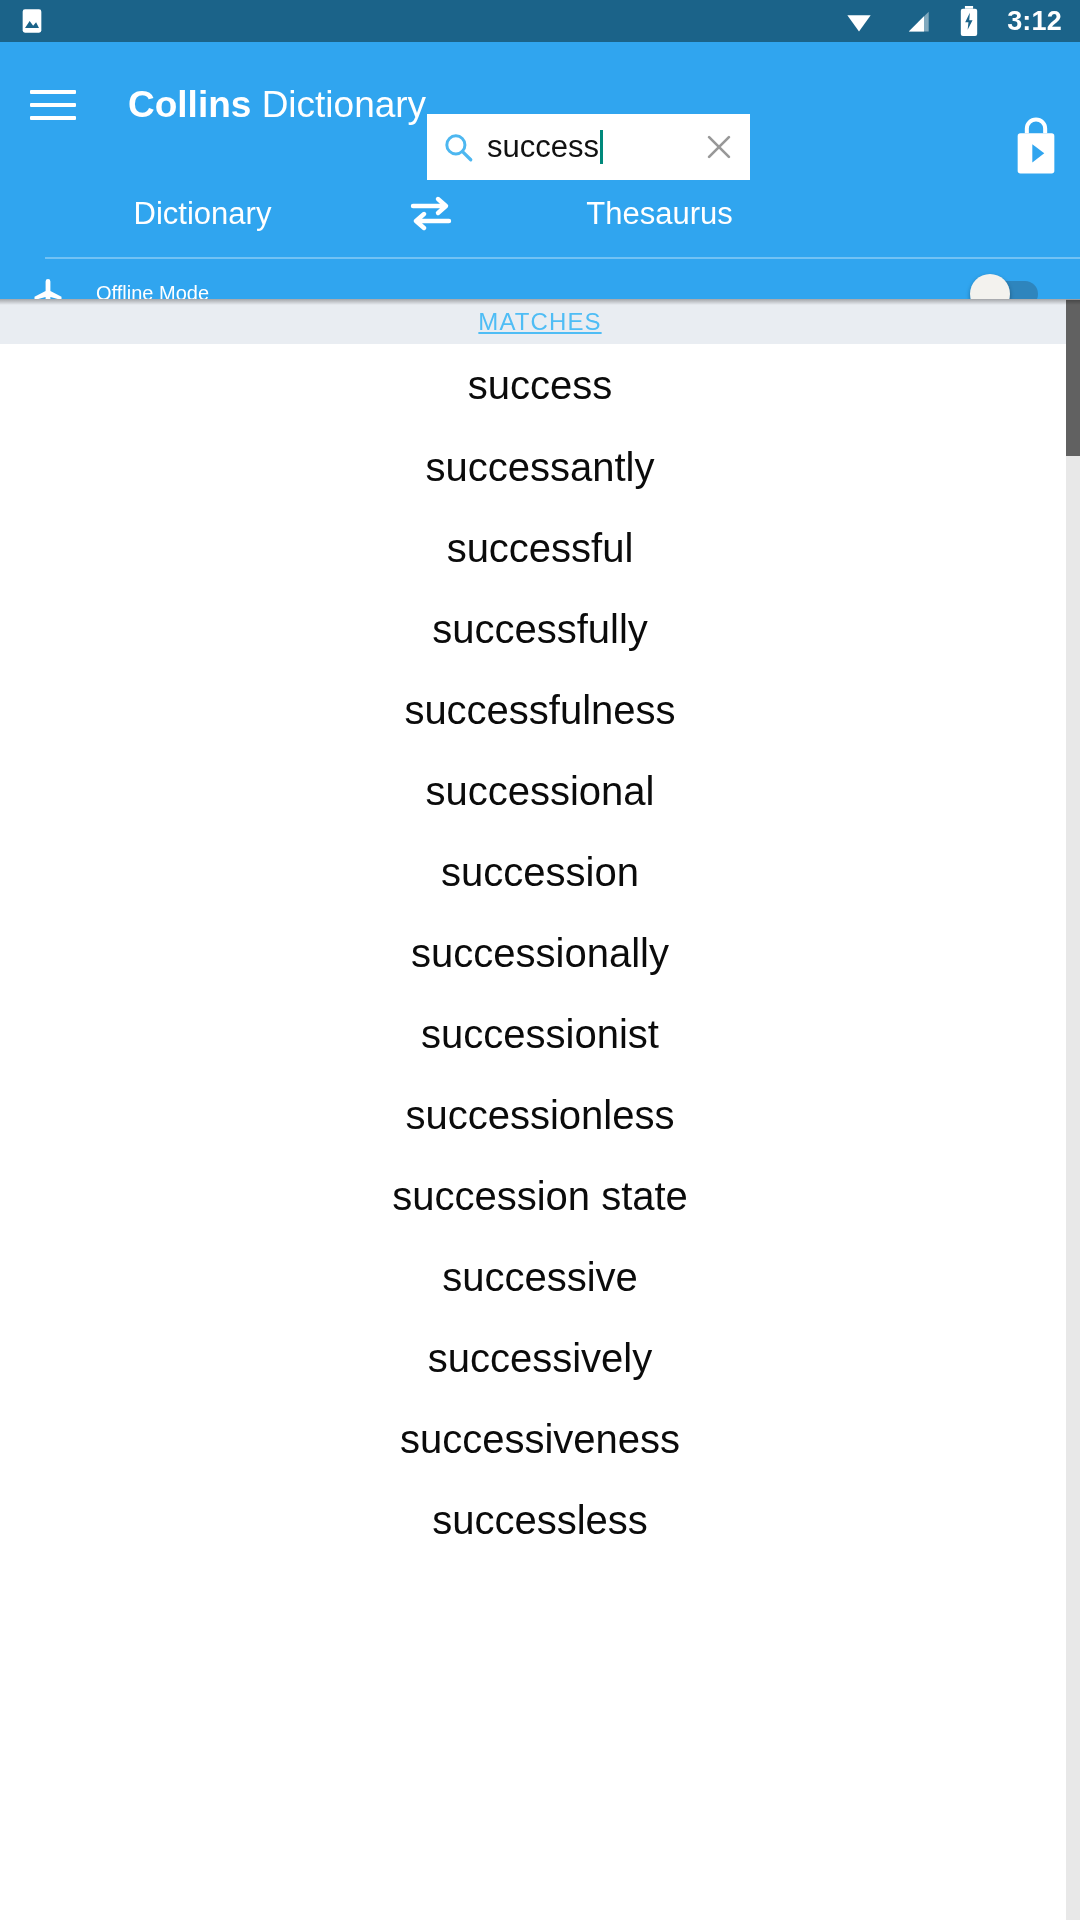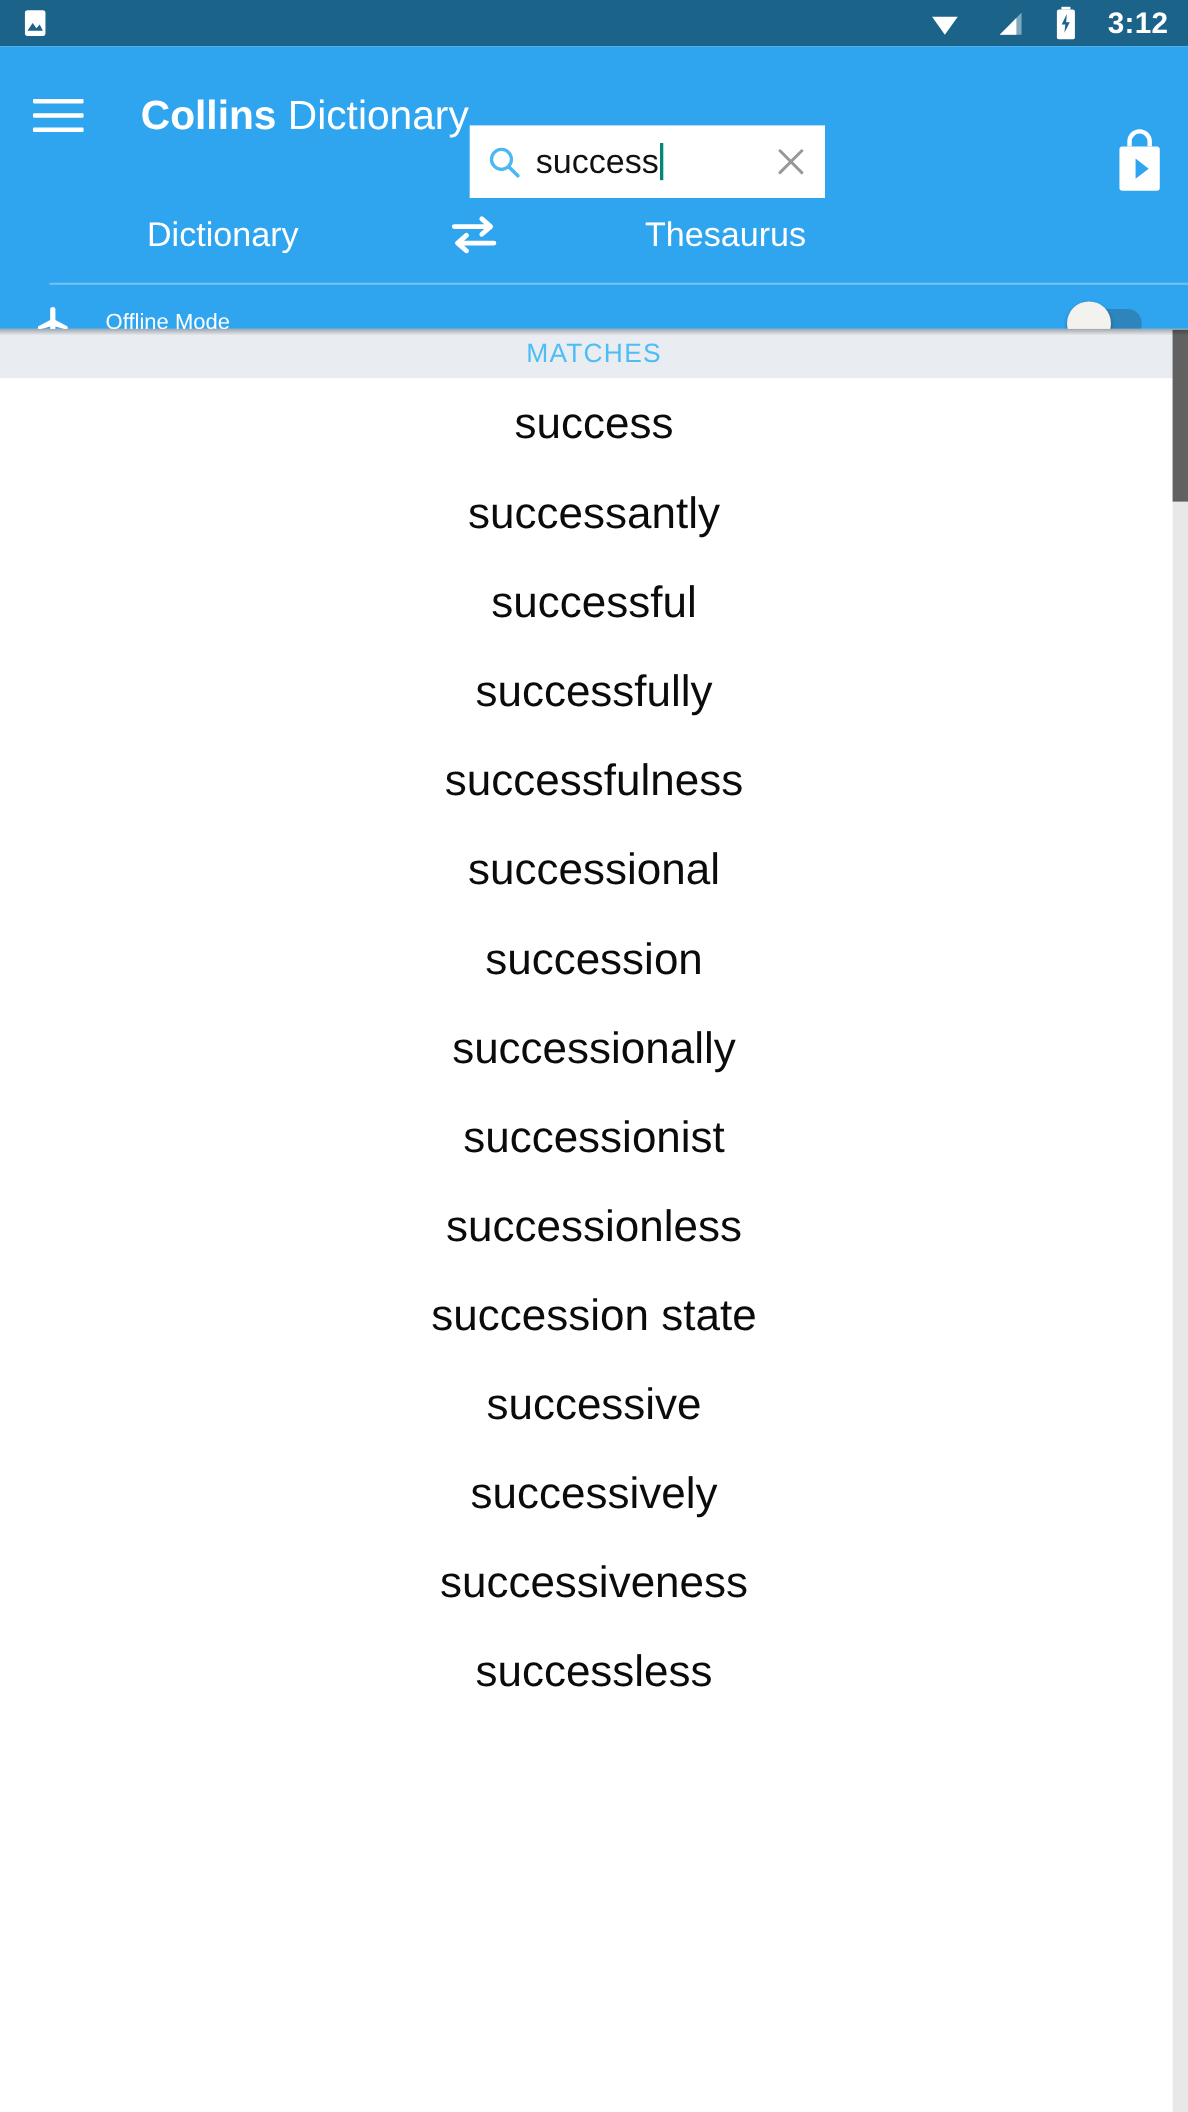--- a/index.html
+++ b/index.html
@@ -88,21 +88,21 @@
   .list{ position:absolute; left:0; top:299px; width:1080px; bottom:0; background:#fff; }
   .topshadow{
     position:absolute; left:0; top:0; width:1080px; height:6px;
     background:linear-gradient(to bottom, rgba(0,0,0,.30), rgba(0,0,0,0));
     z-index:5;
   }
   .section-header{
     height:45px; background:#e9edf2; display:flex; align-items:center; justify-content:center;
   }
   .section-header span{
-    color:#4fbdf5; font-size:24px; letter-spacing:1.1px; line-height:1;
+    color:#4fbdf5; font-size:24px; letter-spacing:1.1px; line-height:1;text-decoration:underline;
   }
   .row{
     height:81px; display:flex; align-items:center; justify-content:center; background:#fff;
   }
   .row.match{ height:82px; }
   .row span{ font-size:40px; color:#0b0b0b; line-height:1; }
 
   
   .scrollbar{
     position:absolute; right:0; top:299px; width:14px; bottom:0;

